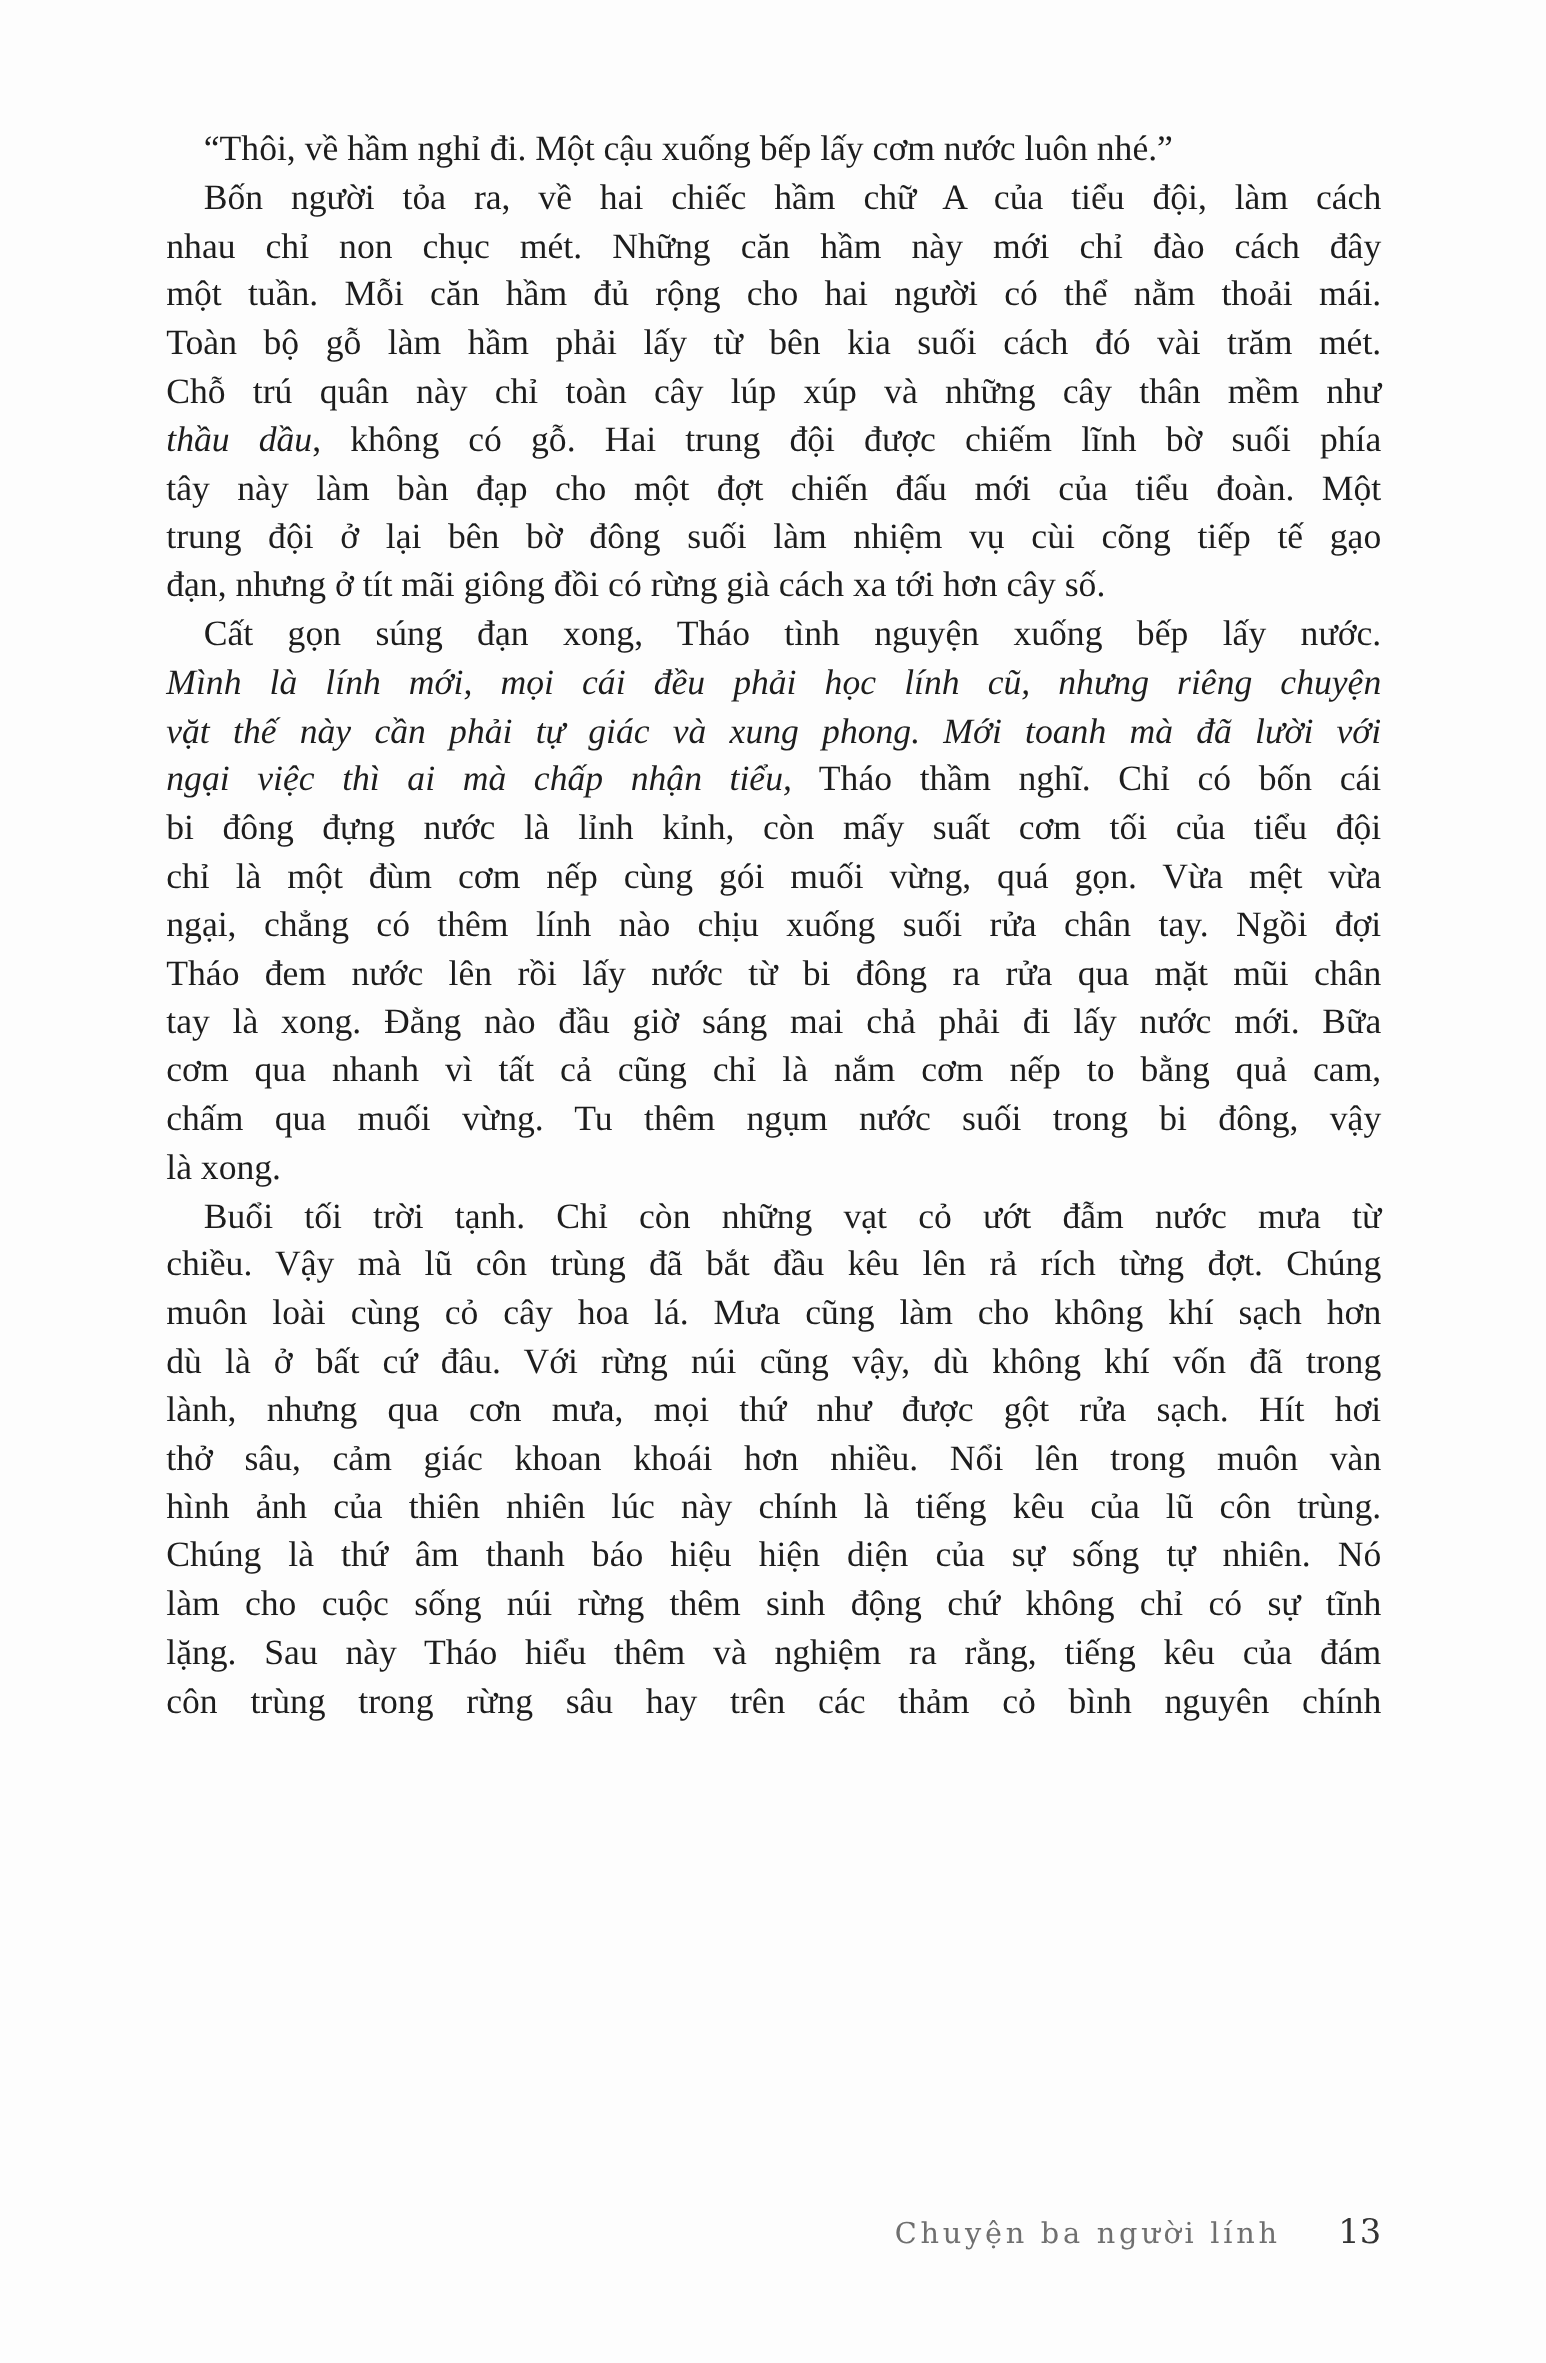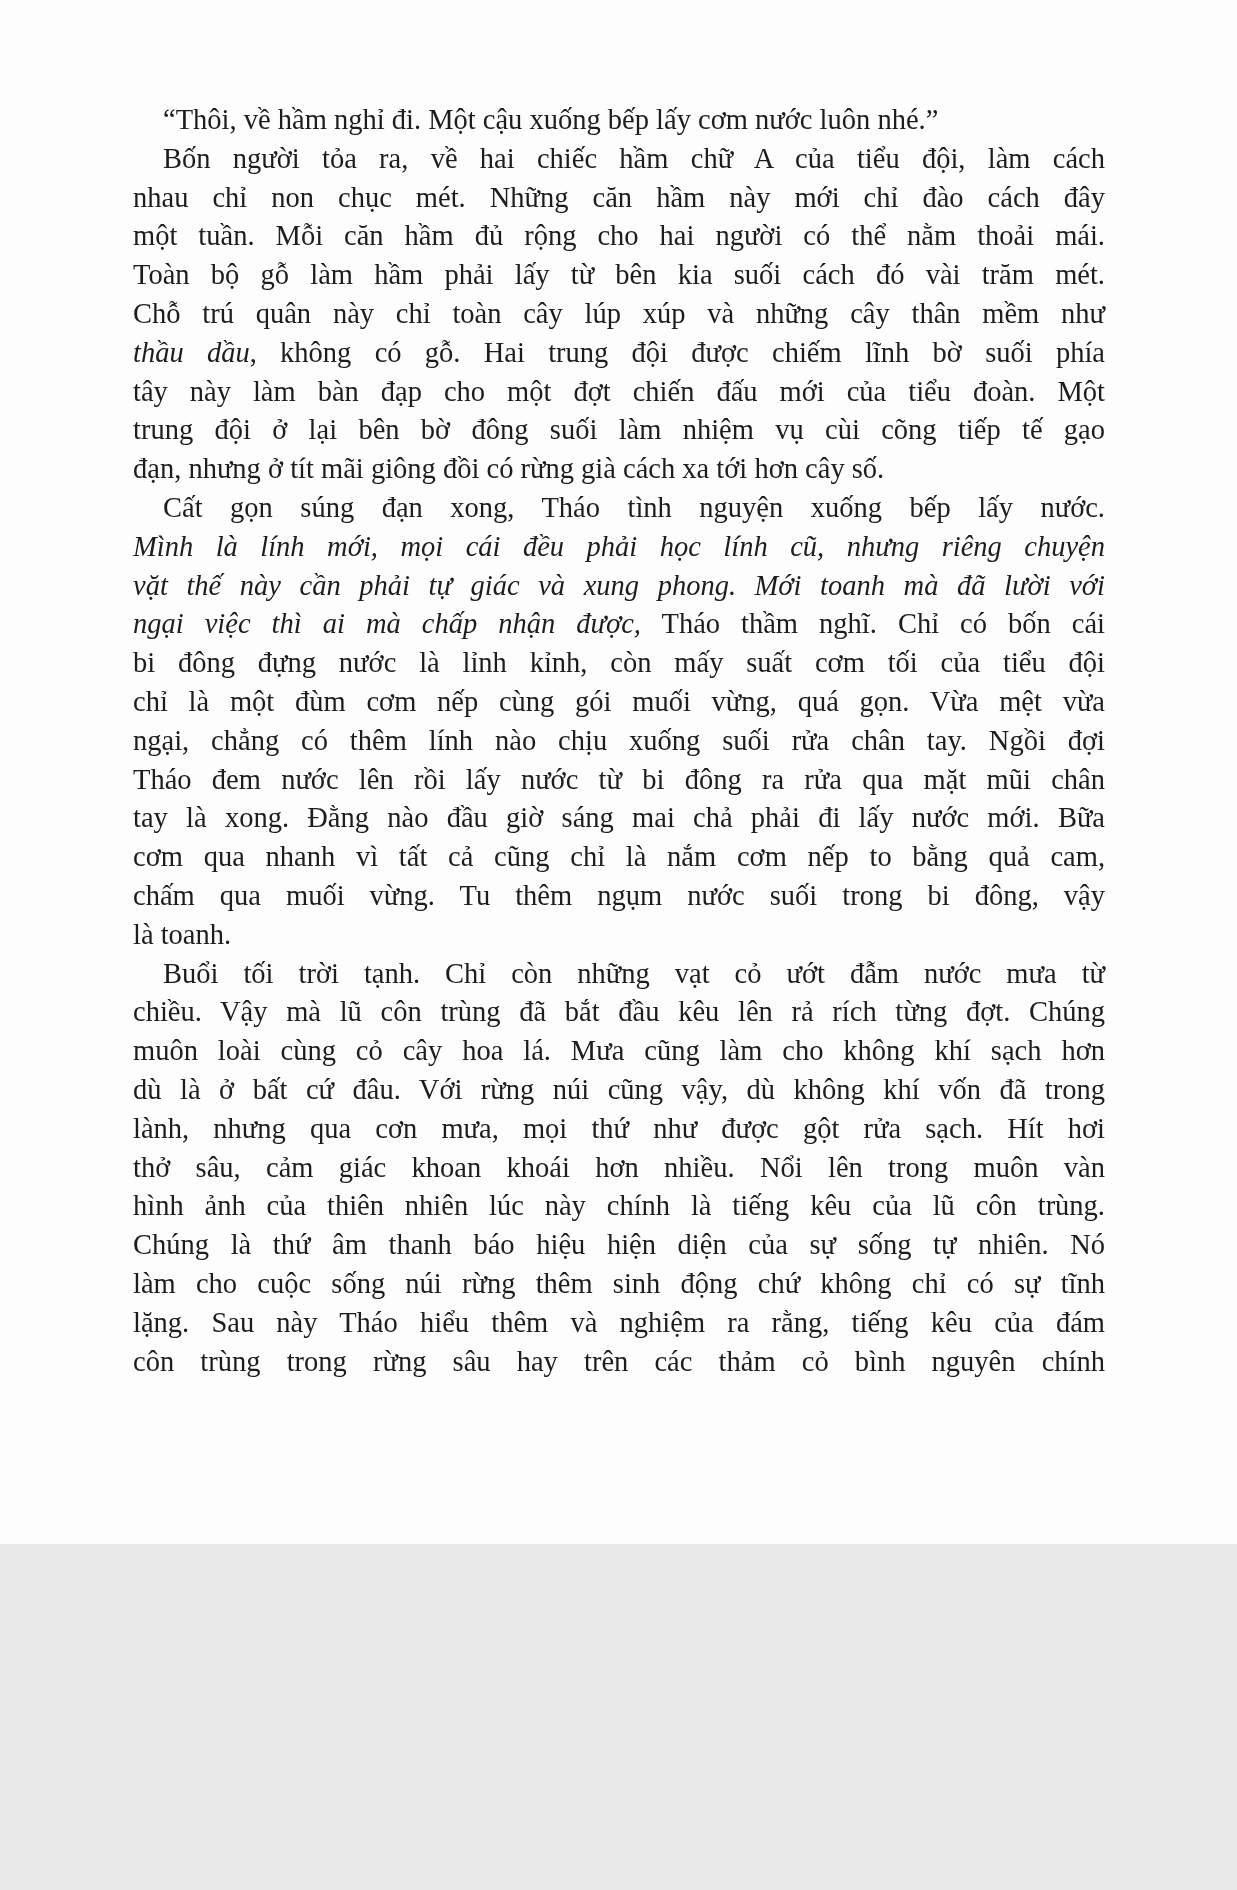--- a/index.html
+++ b/index.html
@@ -1,19 +1,19 @@
 <!DOCTYPE html>
 <html lang="vi"><head>
 <meta charset="utf-8">
 <style>
   html,body{margin:0;padding:0;background:#e9e9e9;}
   .page{
     position:relative;
     width:1237px;
-    height:1544px;
+    height:1890px;
     margin:0 auto;
     background:#fdfdfd;
     overflow:hidden;
   }
   .text-block{
     position:absolute;
     left:133px;
     top:101px;
     width:972px;
     font-family:"Liberation Serif","DejaVu Serif",serif;
@@ -69,29 +69,29 @@
       <div class="line"><span>một tuần. Mỗi căn hầm đủ rộng cho hai người có thể nằm thoải mái.</span></div>
       <div class="line"><span>Toàn bộ gỗ làm hầm phải lấy từ bên kia suối cách đó vài trăm mét.</span></div>
       <div class="line"><span>Chỗ trú quân này chỉ toàn cây lúp xúp và những cây thân mềm như</span></div>
       <div class="line"><span class="it">thầu dầu</span><span>, không có gỗ. Hai trung đội được chiếm lĩnh bờ suối phía</span></div>
       <div class="line"><span>tây này làm bàn đạp cho một đợt chiến đấu mới của tiểu đoàn. Một</span></div>
       <div class="line"><span>trung đội ở lại bên bờ đông suối làm nhiệm vụ cùi cõng tiếp tế gạo</span></div>
       <div class="line para-end"><span>đạn, nhưng ở tít mãi giông đồi có rừng già cách xa tới hơn cây số.</span></div>
       <div class="line indent"><span>Cất gọn súng đạn xong, Tháo tình nguyện xuống bếp lấy nước.</span></div>
       <div class="line"><span class="it">Mình là lính mới, mọi cái đều phải học lính cũ, nhưng riêng chuyện</span></div>
       <div class="line"><span class="it">vặt thế này cần phải tự giác và xung phong. Mới toanh mà đã lười với</span></div>
-      <div class="line"><span class="it">ngại việc thì ai mà chấp nhận được,</span><span> Tháo thầm nghĩ. Chỉ có bốn cái</span></div>
+      <div class="line"><span class="it">ngại việc thì ai mà chấp nhận tiểu,</span><span> Tháo thầm nghĩ. Chỉ có bốn cái</span></div>
       <div class="line"><span>bi đông đựng nước là lỉnh kỉnh, còn mấy suất cơm tối của tiểu đội</span></div>
       <div class="line"><span>chỉ là một đùm cơm nếp cùng gói muối vừng, quá gọn. Vừa mệt vừa</span></div>
       <div class="line"><span>ngại, chẳng có thêm lính nào chịu xuống suối rửa chân tay. Ngồi đợi</span></div>
       <div class="line"><span>Tháo đem nước lên rồi lấy nước từ bi đông ra rửa qua mặt mũi chân</span></div>
       <div class="line"><span>tay là xong. Đằng nào đầu giờ sáng mai chả phải đi lấy nước mới. Bữa</span></div>
       <div class="line"><span>cơm qua nhanh vì tất cả cũng chỉ là nắm cơm nếp to bằng quả cam,</span></div>
       <div class="line"><span>chấm qua muối vừng. Tu thêm ngụm nước suối trong bi đông, vậy</span></div>
-      <div class="line para-end"><span>là toanh.</span></div>
+      <div class="line para-end"><span>là xong.</span></div>
       <div class="line indent"><span>Buổi tối trời tạnh. Chỉ còn những vạt cỏ ướt đẫm nước mưa từ</span></div>
       <div class="line"><span>chiều. Vậy mà lũ côn trùng đã bắt đầu kêu lên rả rích từng đợt. Chúng</span></div>
       <div class="line"><span>muôn loài cùng cỏ cây hoa lá. Mưa cũng làm cho không khí sạch hơn</span></div>
       <div class="line"><span>dù là ở bất cứ đâu. Với rừng núi cũng vậy, dù không khí vốn đã trong</span></div>
       <div class="line"><span>lành, nhưng qua cơn mưa, mọi thứ như được gột rửa sạch. Hít hơi</span></div>
       <div class="line"><span>thở sâu, cảm giác khoan khoái hơn nhiều. Nổi lên trong muôn vàn</span></div>
       <div class="line"><span>hình ảnh của thiên nhiên lúc này chính là tiếng kêu của lũ côn trùng.</span></div>
       <div class="line"><span>Chúng là thứ âm thanh báo hiệu hiện diện của sự sống tự nhiên. Nó</span></div>
       <div class="line"><span>làm cho cuộc sống núi rừng thêm sinh động chứ không chỉ có sự tĩnh</span></div>
       <div class="line"><span>lặng. Sau này Tháo hiểu thêm và nghiệm ra rằng, tiếng kêu của đám</span></div>

